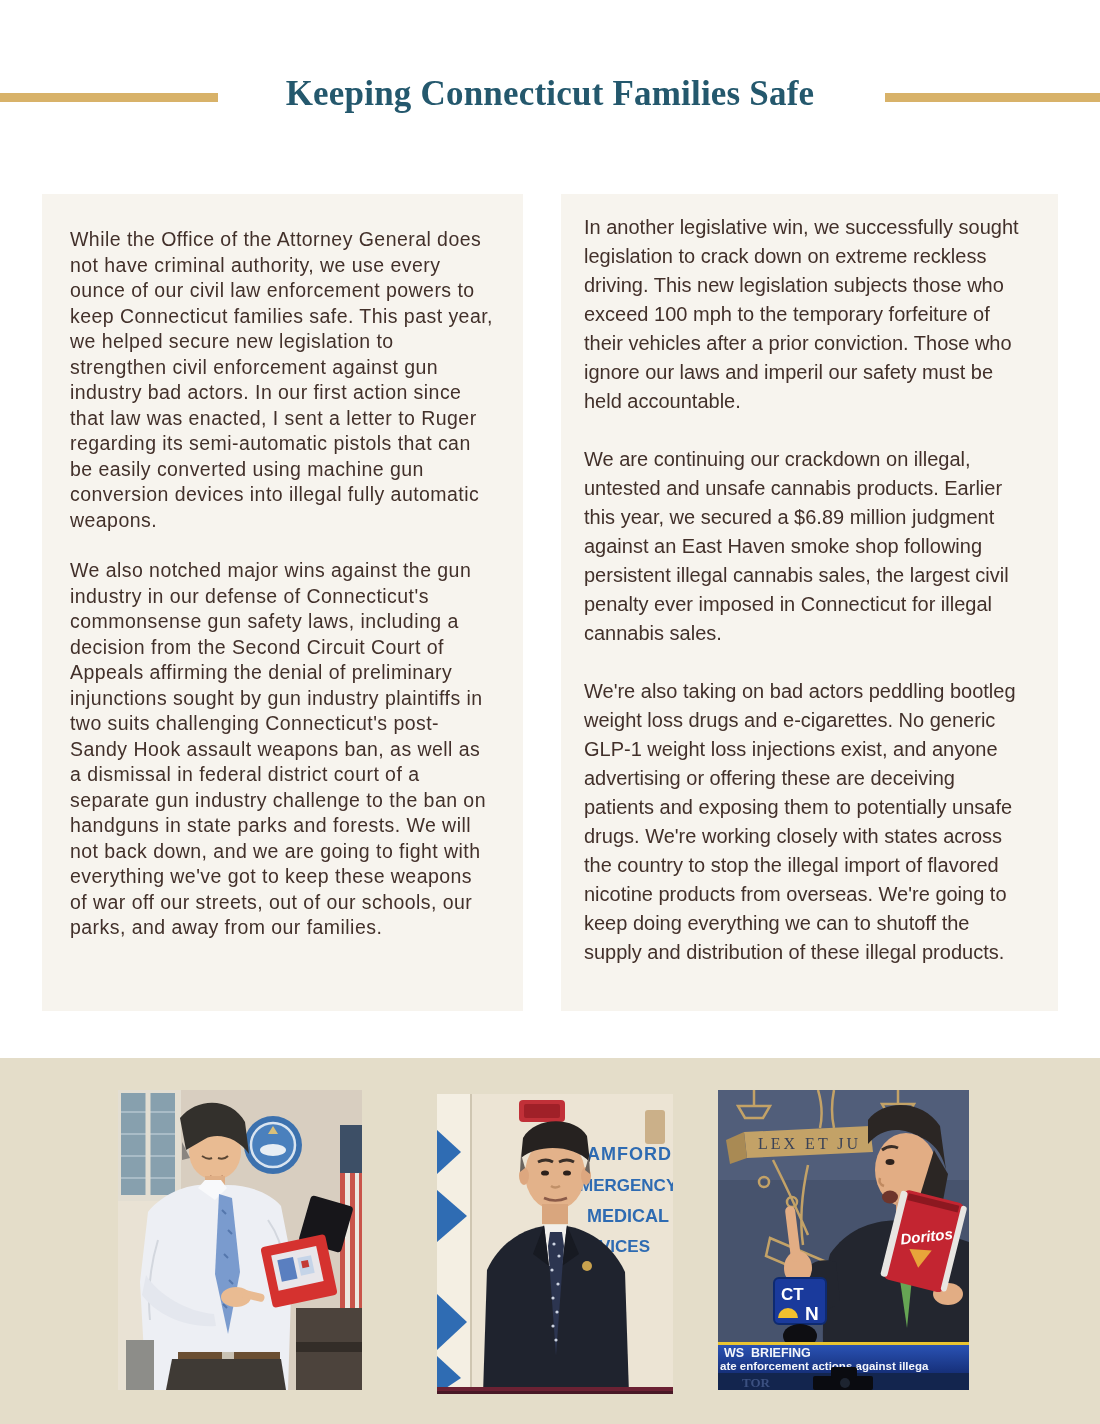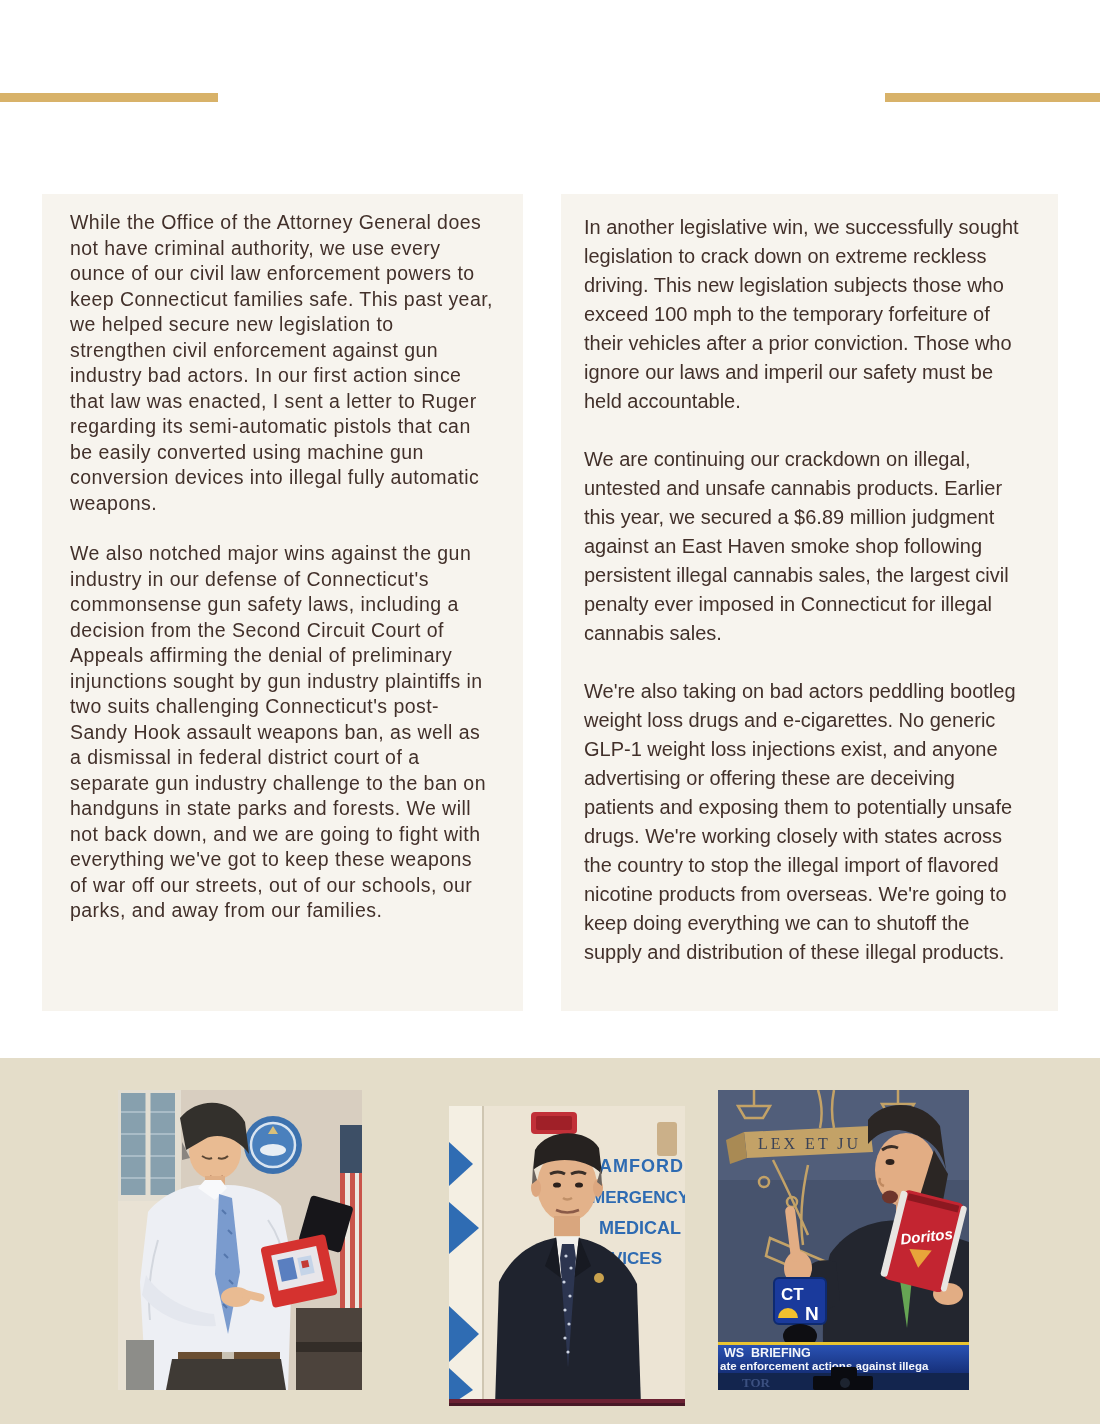--- a/index.html
+++ b/index.html
@@ -9,38 +9,39 @@
   .gold-bar{position:absolute;top:93px;height:9px;background:#d8b269;}
   .gold-bar.left{left:0;width:218px;}
   .gold-bar.right{left:885px;width:215px;}
 
   .page-title{position:absolute;top:74px;left:0;width:100%;margin:0;text-align:center;
     font-family:"Liberation Serif",serif;font-weight:bold;font-size:35px;color:#24586d;letter-spacing:0.2px;}
 
   .card{position:absolute;top:194px;height:817px;background:#f7f4ee;box-sizing:border-box;color:#42302a;}
   .card.left-col{left:42px;width:481px;padding:16px 28px;font-size:19.5px;line-height:25.5px;letter-spacing:0.45px;}
   .card.right-col{left:561px;width:497px;padding:19px 23px;font-size:20px;line-height:29px;}
-  .card p{margin:0 0 25px 0;}
+  .card p{margin:17px 0 25px 0;}
   .card.right-col p{margin:0 16px 29px 0;}
 
   .tan-band{position:absolute;left:0;top:1058px;width:1100px;height:366px;background:#e4ddc9;}
 
   .photo{position:absolute;top:1090px;height:300px;}
   .photo svg{display:block;width:100%;height:100%;}
   .photo.p1{left:118px;width:244px;}
   .photo.p2{left:433px;width:236px;}
   .photo.p3{left:718px;width:251px;}
 </style>
 </head>
 <body>
 
 <div class="page">
 
   <div class="gold-bar left"></div>
   <div class="gold-bar right"></div>
+  <h1 class="page-title">Keeping Connecticut Families Safe</h1>
 
   <div class="card left-col">
     <p>While the Office of the Attorney General does not have criminal authority, we use every ounce of our civil law enforcement powers to keep Connecticut families safe. This past year, we helped secure new legislation to strengthen civil enforcement against gun industry bad actors. In our first action since that law was enacted, I sent a letter to Ruger regarding its semi-automatic pistols that can be easily converted using machine gun conversion devices into illegal fully automatic weapons.</p>
     <p>We also notched major wins against the gun industry in our defense of Connecticut's commonsense gun safety laws, including a decision from the Second Circuit Court of Appeals affirming the denial of preliminary injunctions sought by gun industry plaintiffs in two suits challenging Connecticut's post-Sandy Hook assault weapons ban, as well as a dismissal in federal district court of a separate gun industry challenge to the ban on handguns in state parks and forests. We will not back down, and we are going to fight with everything we've got to keep these weapons of war off our streets, out of our schools, our parks, and away from our families.</p>
   </div>
 
   <div class="card right-col">
     <p>In another legislative win, we successfully sought legislation to crack down on extreme reckless driving. This new legislation subjects those who exceed 100 mph to the temporary forfeiture of their vehicles after a prior conviction. Those who ignore our laws and imperil our safety must be held accountable.</p>
     <p>We are continuing our crackdown on illegal, untested and unsafe cannabis products. Earlier this year, we secured a $6.89 million judgment against an East Haven smoke shop following persistent illegal cannabis sales, the largest civil penalty ever imposed in Connecticut for illegal cannabis sales.</p>
     <p>We're also taking on bad actors peddling bootleg weight loss drugs and e-cigarettes. No generic GLP-1 weight loss injections exist, and anyone advertising or offering these are deceiving patients and exposing them to potentially unsafe drugs. We're working closely with states across the country to stop the illegal import of flavored nicotine products from overseas. We're going to keep doing everything we can to shutoff the supply and distribution of these illegal products.</p>
@@ -102,21 +103,21 @@
         <rect x="60" y="262" width="102" height="9" fill="#6b4f33"></rect>
         <rect x="104" y="262" width="12" height="9" fill="#c9c2b4"></rect>
         <path d="M54,269 L163,269 L168,300 L48,300 Z" fill="#3f3a35"></path>
       </g>
       <rect x="178" y="218" width="66" height="82" fill="#4c433c"></rect>
       <rect x="178" y="252" width="66" height="10" fill="#332d28"></rect>
       <rect x="8" y="250" width="28" height="50" fill="#8d8d89"></rect>
     </svg>
   </figure>
 
-  <figure class="photo p2" style="margin:16px">
+  <figure class="photo p2" style="margin:4px">
     <svg viewBox="0 0 236 300">
       <rect width="236" height="300" fill="#ece4d4"></rect>
       <rect x="0" y="0" width="34" height="300" fill="#f4efe3"></rect>
       <line x1="34" y1="0" x2="34" y2="300" stroke="#cfc6b2" stroke-width="2"></line>
       <g fill="#2f6cb3">
         <polygon points="0,36 24,58 0,80"></polygon>
         <polygon points="0,96 30,122 0,148"></polygon>
         <polygon points="0,200 30,228 0,256"></polygon>
         <polygon points="0,262 24,284 0,300"></polygon>
       </g>

